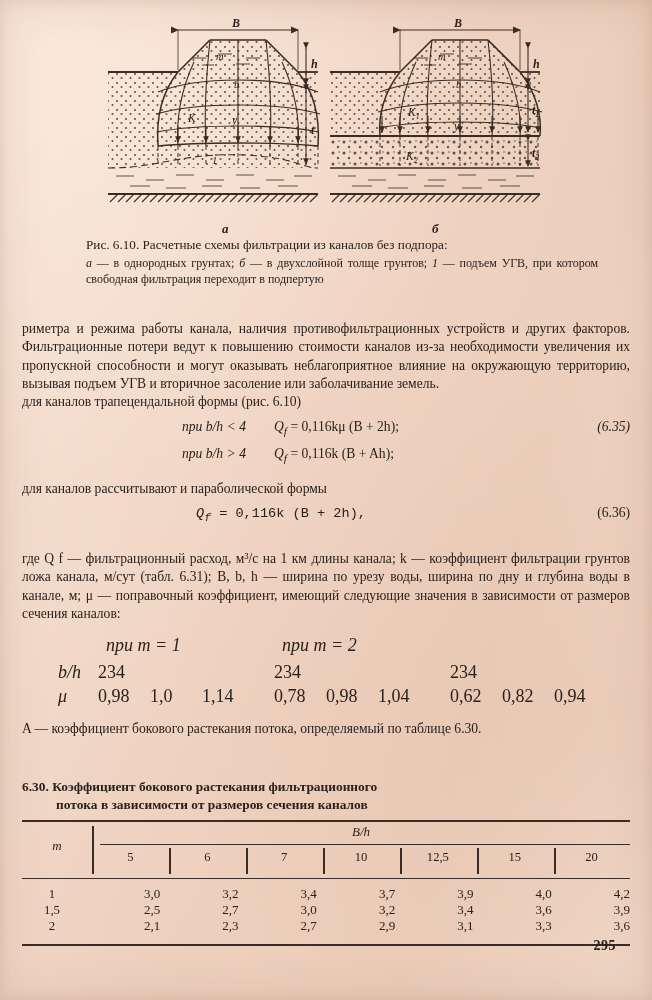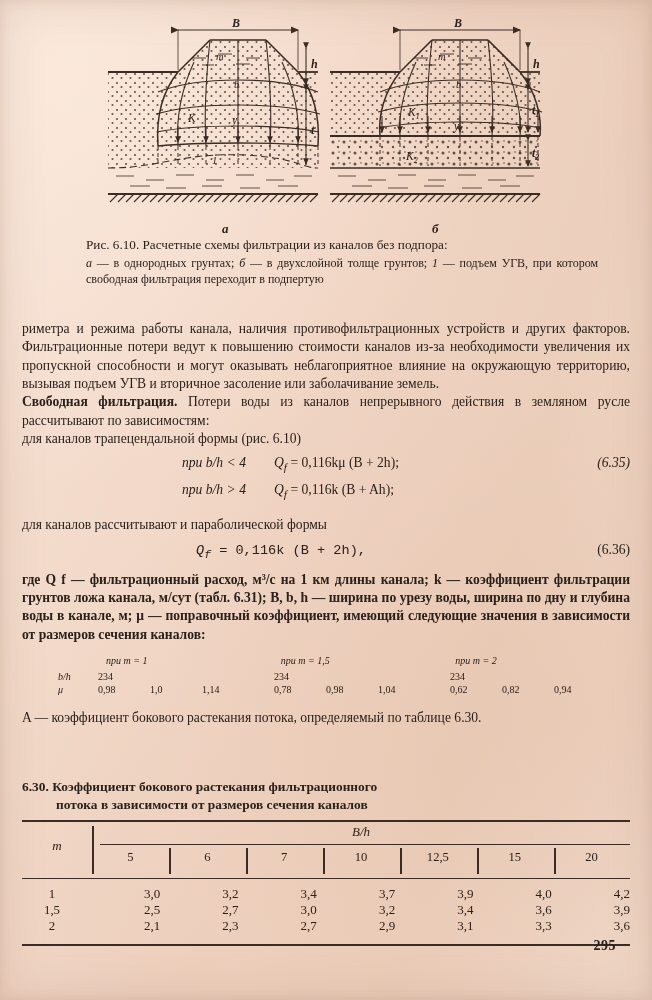--- a/index.html
+++ b/index.html
@@ -60,21 +60,21 @@
   .eqline{display:flex;align-items:baseline;margin-top:6px;justify-content:flex-end;}
   .eqline .lead{padding-left:160px;width:92px;}
   .eqline .eq{flex:1;}
   .eqline .num{width:60px;text-align:right;font-style:italic;}
 
   .eqcenter{display:flex;align-items:baseline;margin-top:6px;}
   .eqcenter .eqc{flex:1;text-align:center;padding-right:30px;font-family:Liberation Mono, monospace;}
   .eqcenter .num{width:60px;text-align:right;font-family:Liberation Serif, serif;}
 
   
-  .mu-block{margin-top:10px;font-size:10px;}
+  .mu-block{margin-top:10px;font-size:18px;}
   .mu-head{display:flex;padding-left:84px;}
   .mu-head span{width:176px;}
   .mu-rows{margin-top:2px;}
   .mu-row{display:flex;align-items:baseline;}
   .mu-row .rl{width:40px;font-style:italic;padding-left:36px;}
   .mu-grp{width:176px;display:flex;}
   .mu-row.vals .mu-grp span{display:inline-block;width:52px;}
 
   
   .tbl-title{
@@ -387,21 +387,20 @@
     </span>
     <span class="cap-sub">
       <span class="it">а</span><span> — в однородных грунтах; </span><span class="it">б</span><span> — в двухслойной толще грунтов; </span><span class="it">1</span><span> — подъем УГВ, при котором свободная фильтрация переходит в подпертую</span>
     </span>
   </div>
 
   <div class="body">
 
     <p>риметра и режима работы канала, наличия противофильтрационных устройств и других факторов. Фильтрационные потери ведут к повышению стоимости каналов из-за необходимости увеличения их пропускной способности и могут оказывать неблагоприятное влияние на окружающую территорию, вызывая подъем УГВ и вторичное засоление или заболачивание земель.</p>
 
-    <p class="p-indent"><span class="b">Свободная фильтрация.</span><span> Потери воды из каналов непрерывного действия в земляном русле рассчитывают по зависимостям:</span></p>
 
     <p class="sub-line">для каналов трапецендальной формы (рис. 6.10)</p>
 
     <div class="eqline">
       <div class="lead fml">при b/h &lt; 4</div>
       <div class="eq"><span class="fml">Q</span><sub class="fml">f</sub><span> = 0,116kμ (B + 2h);</span></div>
       <div class="num">(6.35)</div>
     </div>
     <div class="eqline">
       <div class="lead fml">при b/h &gt; 4</div>
@@ -409,26 +408,25 @@
       <div class="num"></div>
     </div>
 
     <p class="sub-line" style="margin-top:14px;">для каналов рассчитывают и параболической формы</p>
 
     <div class="eqcenter">
       <div class="eqc"><span class="fml">Q</span><sub class="fml">f</sub><span> = 0,116k (B + 2h),</span></div>
       <div class="num">(6.36)</div>
     </div>
 
-    <p style="margin-top:8px;font-weight:bold;">где Q f — фильтрационный расход, м³/с на 1 км длины канала; k — коэффициент фильтрации грунтов ложа канала, м/сут (табл. 6.31); B, b, h — ширина по урезу воды, ширина по дну и глубина воды в канале, м; μ — поправочный коэффициент, имеющий следующие значения в зависимости от размеров сечения каналов:</p>
+    <p style="margin-top:24px;">где Q f — фильтрационный расход, м³/с на 1 км длины канала; k — коэффициент фильтрации грунтов ложа канала, м/сут (табл. 6.31); B, b, h — ширина по урезу воды, ширина по дну и глубина воды в канале, м; μ — поправочный коэффициент, имеющий следующие значения в зависимости от размеров сечения каналов:</p>
 
     <div class="mu-block">
       <div class="mu-head">
         <span class="fml">при m = 1</span>
-        <span class="fml">при m = 1,5</span>
         <span class="fml">при m = 2</span>
       </div>
       <div class="mu-rows">
         <div class="mu-row">
           <div class="rl">b/h</div>
           <div class="mu-grp">
             <span>2</span>
             <span>3</span>
             <span>4</span>
           </div>

